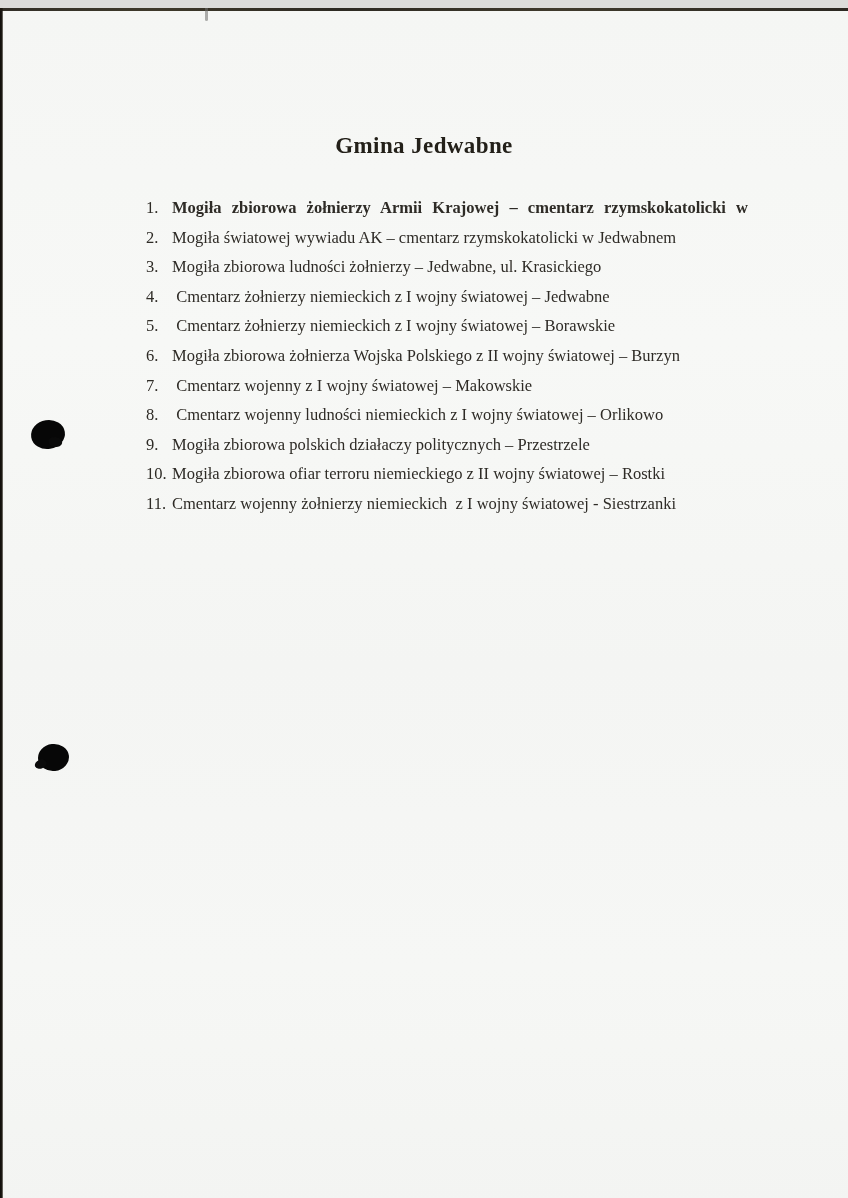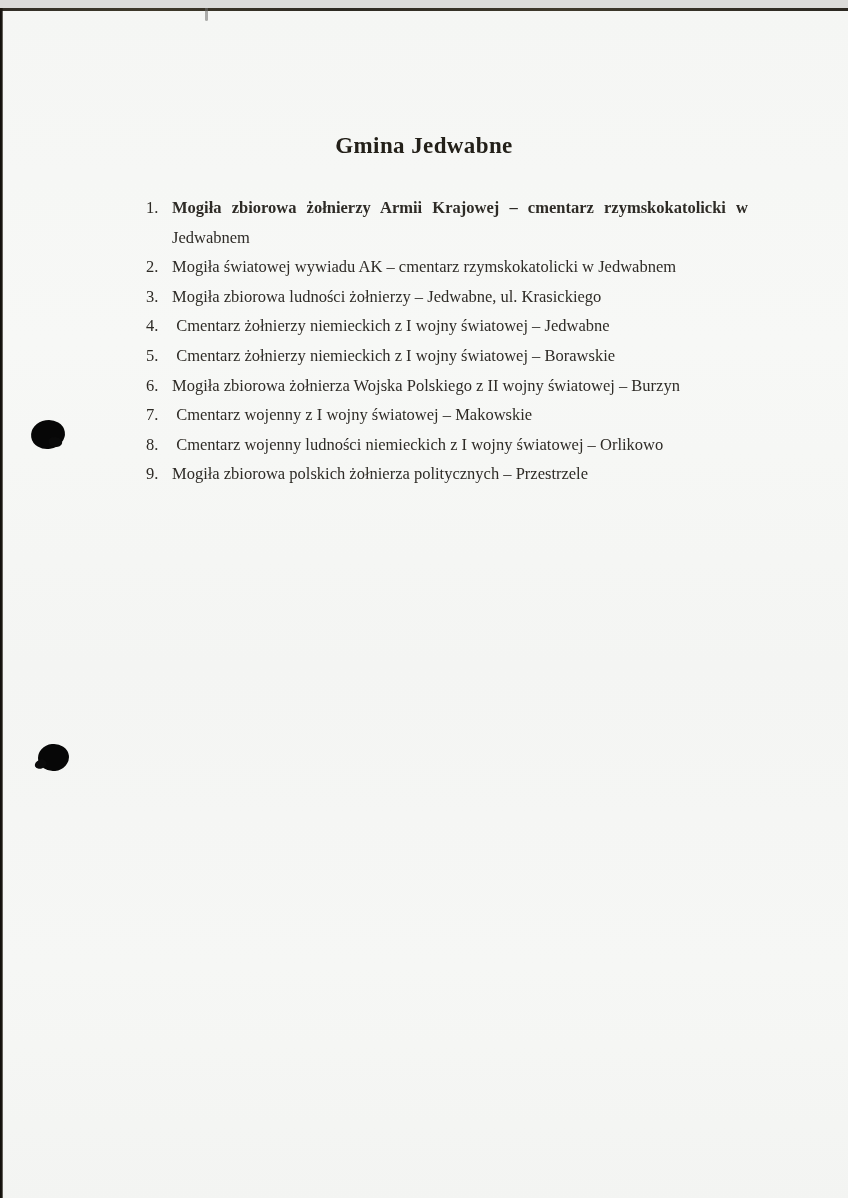--- a/index.html
+++ b/index.html
@@ -86,21 +86,20 @@
   <div class="hole hole-1"></div>
   <div class="hole hole-2"></div>
 
   <h1 class="title">Gmina Jedwabne</h1>
 
   <ol class="list" id="memorial-list">
       <li class="row">
         <span class="num">1.</span>
         <div class="text">
           <div class="line justified">Mogiła zbiorowa żołnierzy Armii Krajowej – cmentarz rzymskokatolicki w</div>
-          <div class="line">Jedwabnem</div>
         </div>
       </li>
       <li class="row">
         <span class="num">2.</span>
         <div class="text">
           <div class="line">Mogiła światowej wywiadu AK – cmentarz rzymskokatolicki w Jedwabnem</div>
         </div>
       </li>
       <li class="row">
         <span class="num">3.</span>
@@ -134,17 +133,29 @@
       </li>
       <li class="row">
         <span class="num">8.</span>
         <div class="text">
           <div class="line"> Cmentarz wojenny ludności niemieckich z I wojny światowej – Orlikowo</div>
         </div>
       </li>
       <li class="row">
         <span class="num">9.</span>
         <div class="text">
-          <div class="line">Mogiła zbiorowa polskich żołnierza politycznych – Przestrzele</div>
+          <div class="line">Mogiła zbiorowa polskich działaczy politycznych – Przestrzele</div>
+        </div>
+      </li>
+      <li class="row">
+        <span class="num">10.</span>
+        <div class="text">
+          <div class="line">Mogiła zbiorowa ofiar terroru niemieckiego z II wojny światowej – Rostki</div>
+        </div>
+      </li>
+      <li class="row">
+        <span class="num">11.</span>
+        <div class="text">
+          <div class="line">Cmentarz wojenny żołnierzy niemieckich  z I wojny światowej - Siestrzanki</div>
         </div>
       </li>
     </ol>
 </div>
 
 </body></html>

